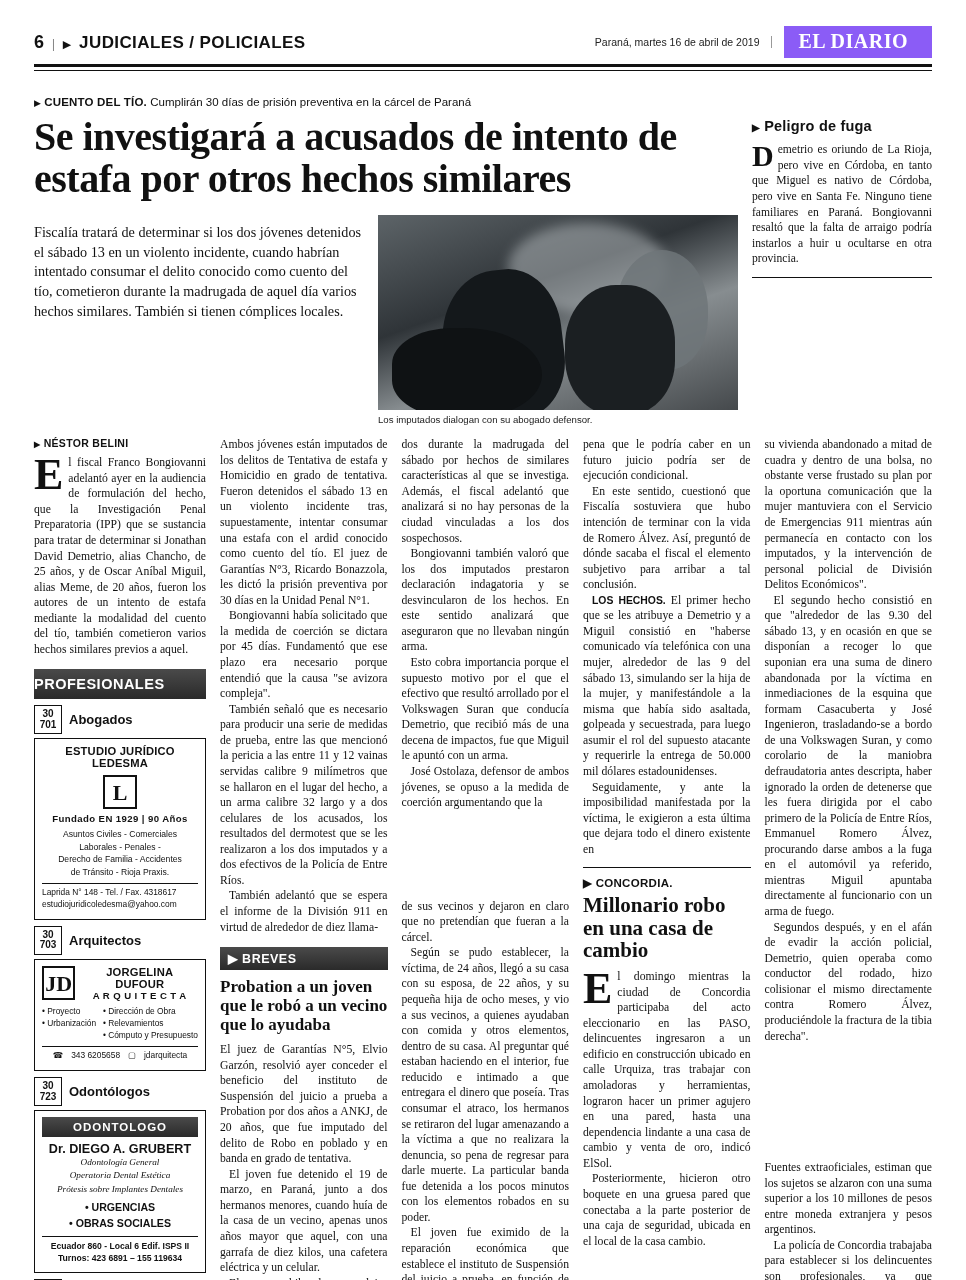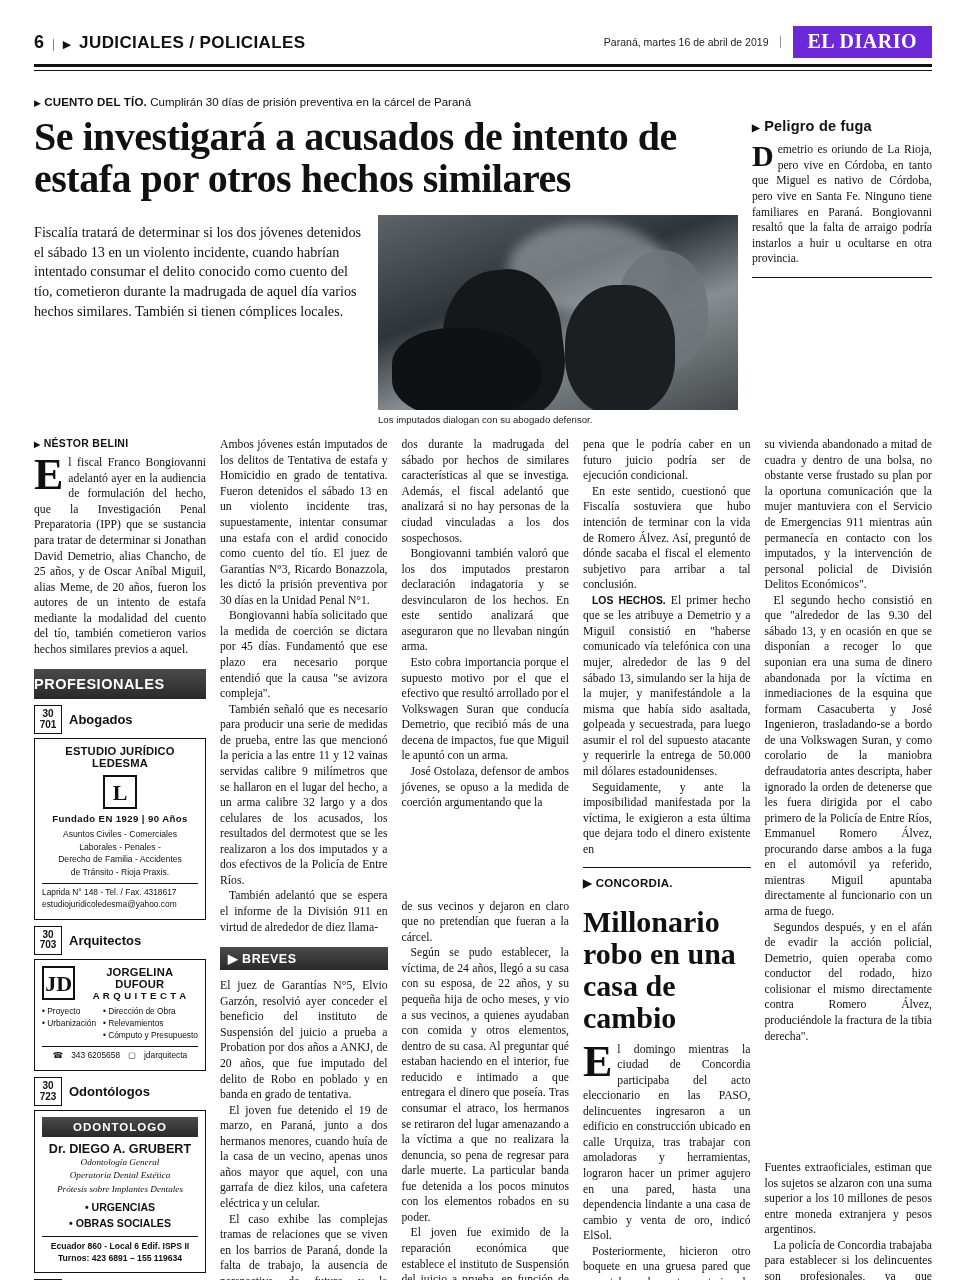--- a/index.html
+++ b/index.html
@@ -51,27 +51,27 @@
     gap: 12px;
   }
   .mast-date {
     font-family: "Liberation Sans", sans-serif;
     font-size: 10.5px;
     color: #222;
     padding-right: 12px;
     border-right: 1px solid #999;
   }
   .brand {
-    background: #6d28d9;
+    background: #8b5cf6;
     color: #fff;
     font-family: "Liberation Serif", serif;
     font-weight: bold;
     font-size: 20px;
     letter-spacing: 0.5px;
-    padding: 4px 15px 5px 14px;
+    padding: 4px 24px 5px 14px;
   }
   .mast-rule2 {
     border-bottom: 1px solid #111;
     margin-top: 3px;
   }
 
   
   .kicker {
     margin-top: 24px;
     font-family: "Liberation Sans", sans-serif;
@@ -358,23 +358,23 @@
     font-weight: bold;
     font-size: 11.5px;
     letter-spacing: .3px;
     border-top: 1px solid #111;
     padding-top: 8px;
     margin-top: 10px;
   }
   .conc-head {
     font-family: "Liberation Serif", serif;
     font-weight: bold;
-    font-size: 30px;
+    font-size: 21px;
     line-height: 1.06;
-    margin-top: 16px;
+    margin-top: 4px;
   }
   .spacer8 { height: 8px; }
   .spacer12 { height: 12px; }
 </style>
 </head>
 <body>
 
 <div class="page">
 
   <div class="masthead">
@@ -539,20 +539,21 @@
       <p class="t first">Ambos jóvenes están imputados de los delitos de Tentativa de estafa y Homicidio en grado de tentativa. Fueron detenidos el sábado 13 en un violento incidente tras, supuestamente, intentar consumar una estafa con el ardid conocido como cuento del tío. El juez de Garantías N°3, Ricardo Bonazzola, les dictó la prisión preventiva por 30 días en la Unidad Penal N°1.</p>
       <p class="t">Bongiovanni había solicitado que la medida de coerción se dictara por 45 días. Fundamentó que ese plazo era necesario porque entendió que la causa "se avizora compleja".</p>
       <p class="t">También señaló que es necesario para producir una serie de medidas de prueba, entre las que mencionó la pericia a las entre 11 y 12 vainas servidas calibre 9 milímetros que se hallaron en el lugar del hecho, a un arma calibre 32 largo y a dos celulares de los acusados, los resultados del dermotest que se les realizaron a los dos imputados y a dos efectivos de la Policía de Entre Ríos.</p>
       <p class="t">También adelantó que se espera el informe de la División 911 en virtud de alrededor de diez llama-</p>
 
       <div class="spacer12"></div>
       <div class="breves-bar">
         <span>▶</span>
         <span>BREVES</span>
       </div>
+      <div class="breves-head">Probation a un joven que le robó a un vecino que lo ayudaba</div>
       <div class="spacer8"></div>
       <p class="t first">El juez de Garantías N°5, Elvio Garzón, resolvió ayer conceder el beneficio del instituto de Suspensión del juicio a prueba a Probation por dos años a ANKJ, de 20 años, que fue imputado del delito de Robo en poblado y en banda en grado de tentativa.</p>
       <p class="t">El joven fue detenido el 19 de marzo, en Paraná, junto a dos hermanos menores, cuando huía de la casa de un vecino, apenas unos años mayor que aquel, con una garrafa de diez kilos, una cafetera eléctrica y un celular.</p>
       <p class="t">El caso exhibe las complejas tramas de relaciones que se viven en los barrios de Paraná, donde la falta de trabajo, la ausencia de perspectiva de futuro y la marginación hacen estragos entre la juventud.</p>
 
     </div>
 
     <div class="col">
       <p class="t first">dos durante la madrugada del sábado por hechos de similares características al que se investiga. Además, el fiscal adelantó que analizará si no hay personas de la ciudad vinculadas a los dos sospechosos.</p>
       <p class="t">Bongiovanni también valoró que los dos imputados prestaron declaración indagatoria y se desvincularon de los hechos. En este sentido analizará que aseguraron que no llevaban ningún arma.</p>

